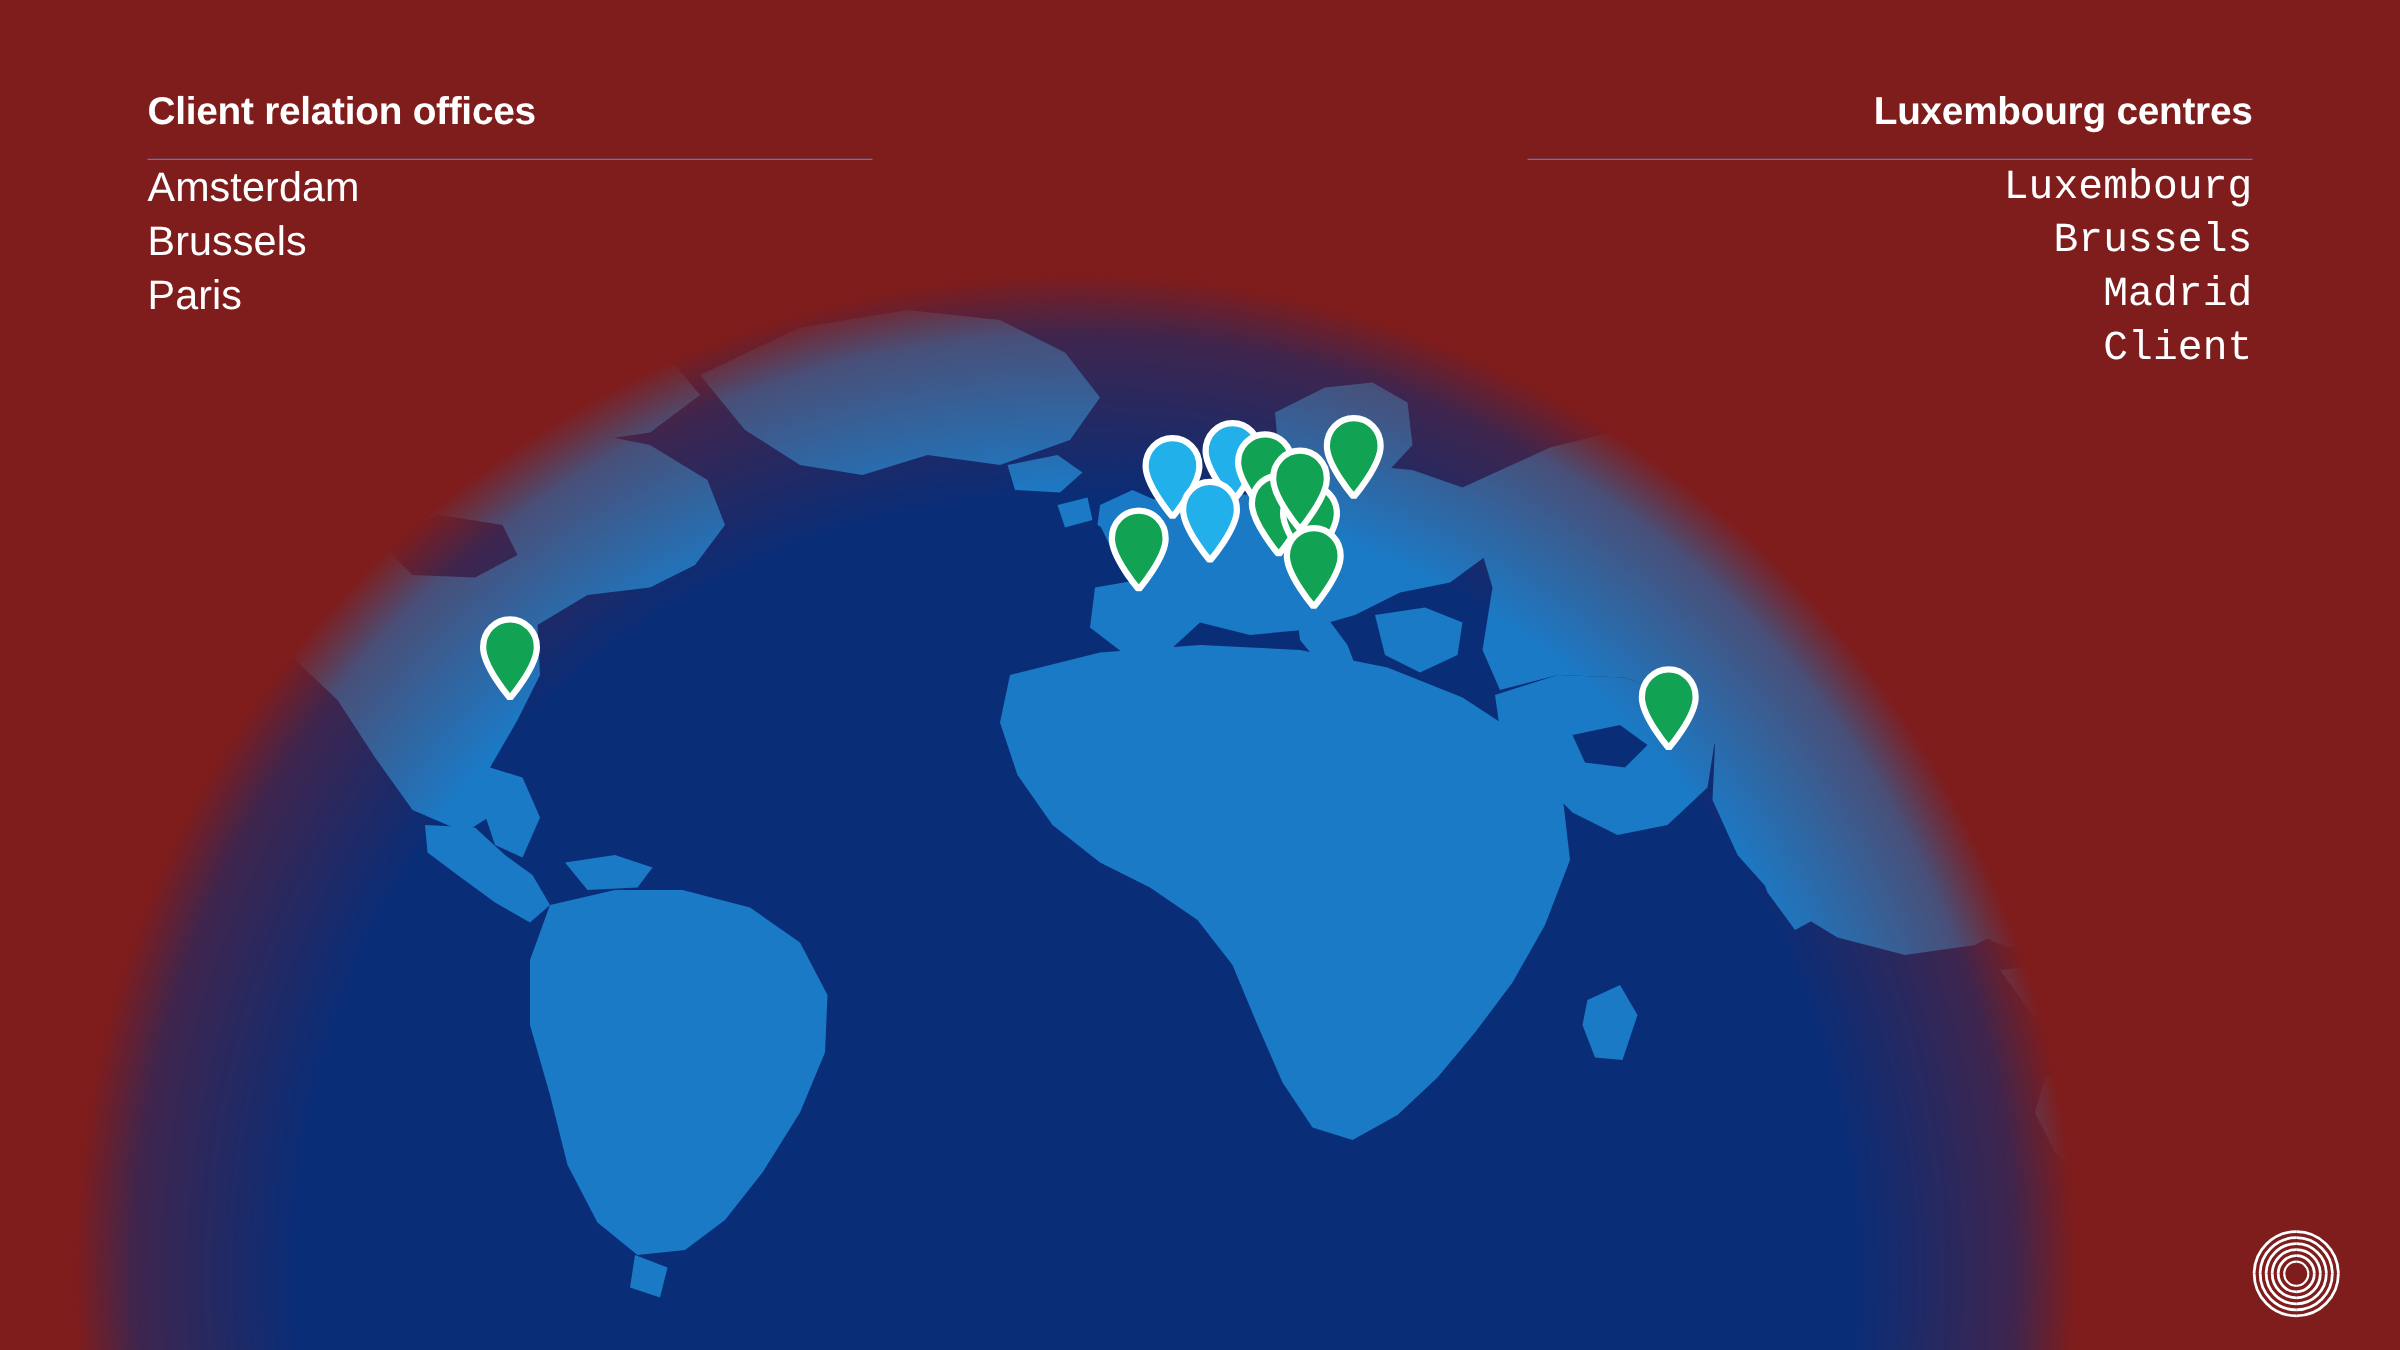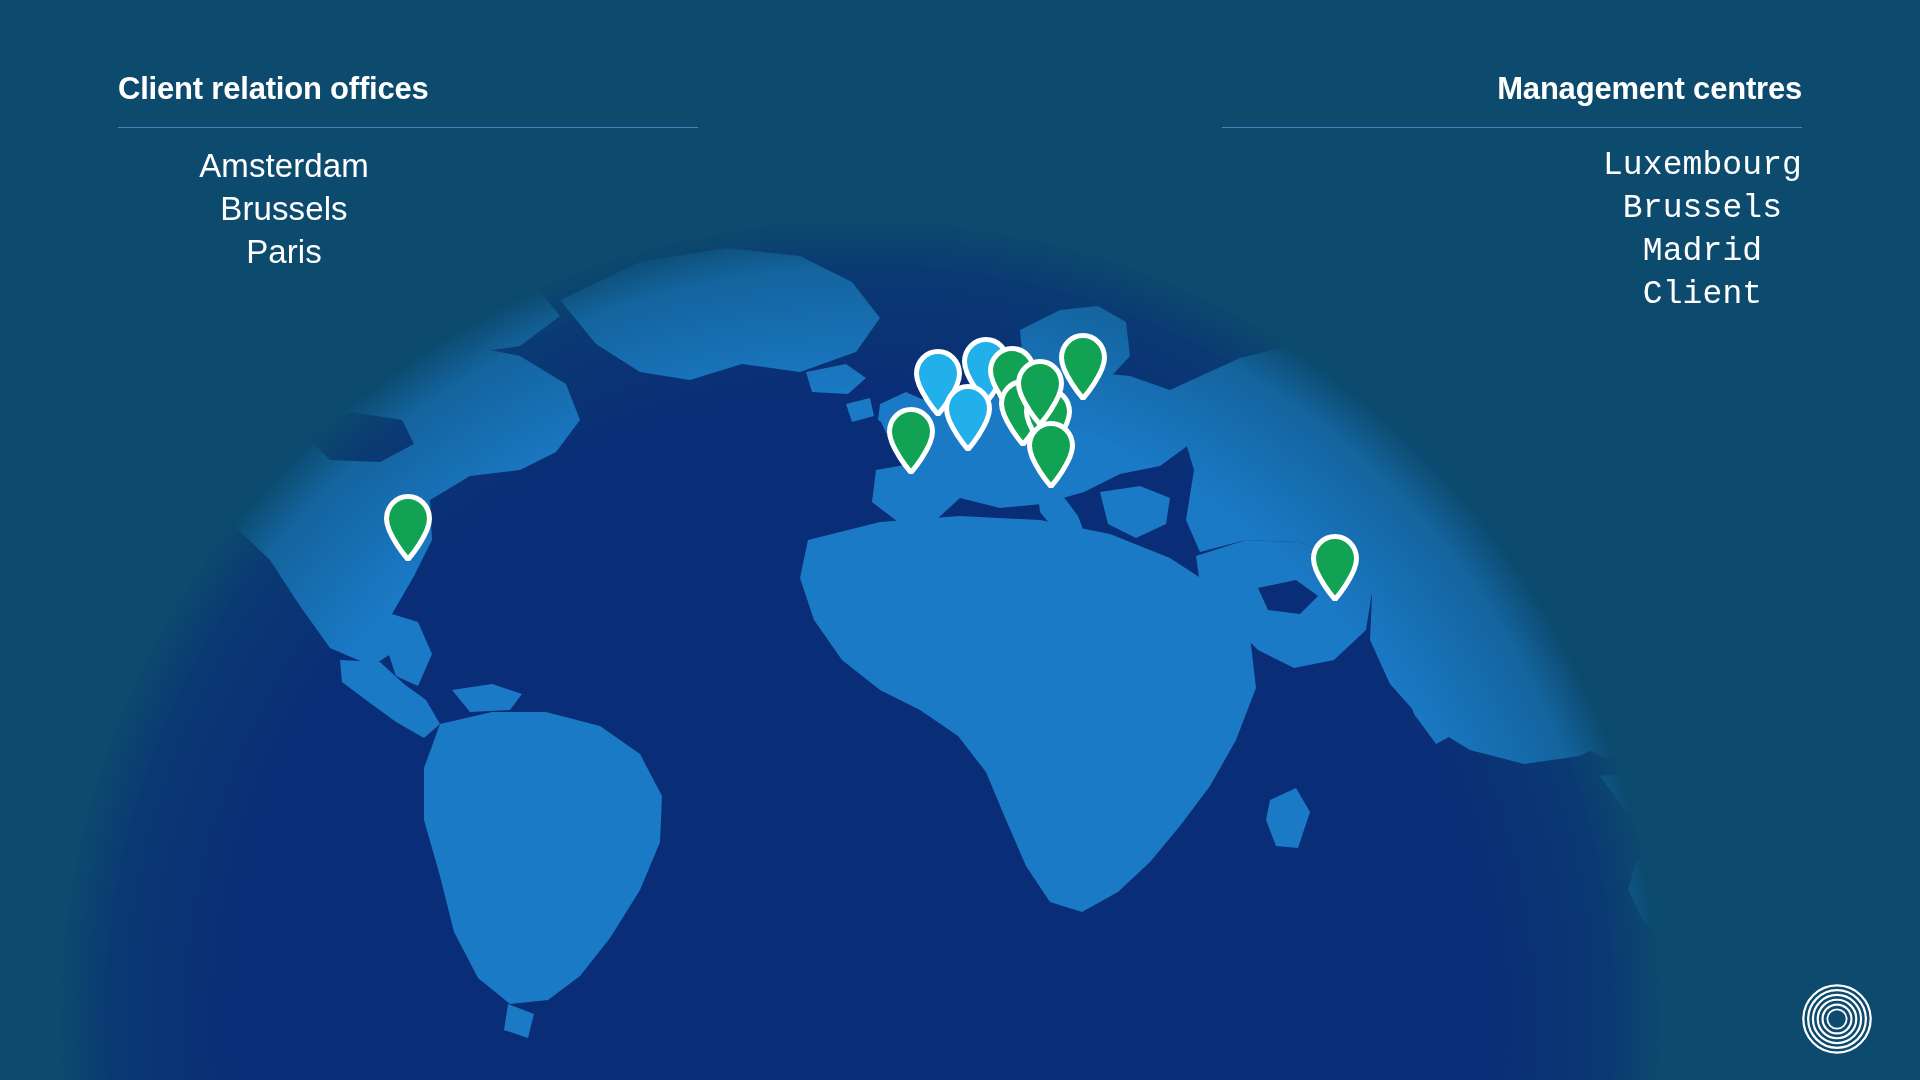--- a/index.html
+++ b/index.html
@@ -6,21 +6,21 @@
   html, body {
     width:1920px; height:1080px;
     background:#001e68;
     overflow:hidden;
     font-family:"Liberation Sans", sans-serif;
     -webkit-font-smoothing:antialiased;
   }
   #stage {
     position:relative;
     width:1920px; height:1080px;
-    background:#0c4a6e;
+    background:#7f1d1d;
   }
 
   
   #globe-wrap {
     position:absolute;
     left:0; top:0;
     width:1920px; height:1080px;
     overflow:hidden;
     pointer-events:none;
   }
@@ -42,22 +42,20 @@
   .panel-rule {
     height:1px;
     background:#4a7fc0;
     margin-top:21px;
     width:100%;
   }
   #panel-right .panel-rule { margin-left:auto; }
 
   .city-cols {
     display:flex;
-    margin-top:16px;
-    text-align:center;
   }
   .city-col { width:332px; }
   #panel-right .city-cols { justify-content:flex-end; }
   #panel-right .city-col { width:auto;font-family:Liberation Mono, monospace; }
 
   .city {
     font-size:33px;
     font-weight:400;
     color:#ffffff;
     line-height:43px;
@@ -227,21 +225,21 @@
     <div class="city-cols">
       <div class="city-col" id="left-col-1">
           <div class="city">Amsterdam</div>
           <div class="city">Brussels</div>
           <div class="city">Paris</div>
         </div>
     </div>
   </div>
 
   <div class="panel" id="panel-right">
-    <div class="panel-title">Management centres</div>
+    <div class="panel-title">Luxembourg centres</div>
     <div class="panel-rule"></div>
     <div class="city-cols">
       <div class="city-col" id="right-col-1">
           <div class="city">Luxembourg</div>
           <div class="city">Brussels</div>
           <div class="city">Madrid</div>
           <div class="city">Client</div>
         </div>
     </div>
   </div>

